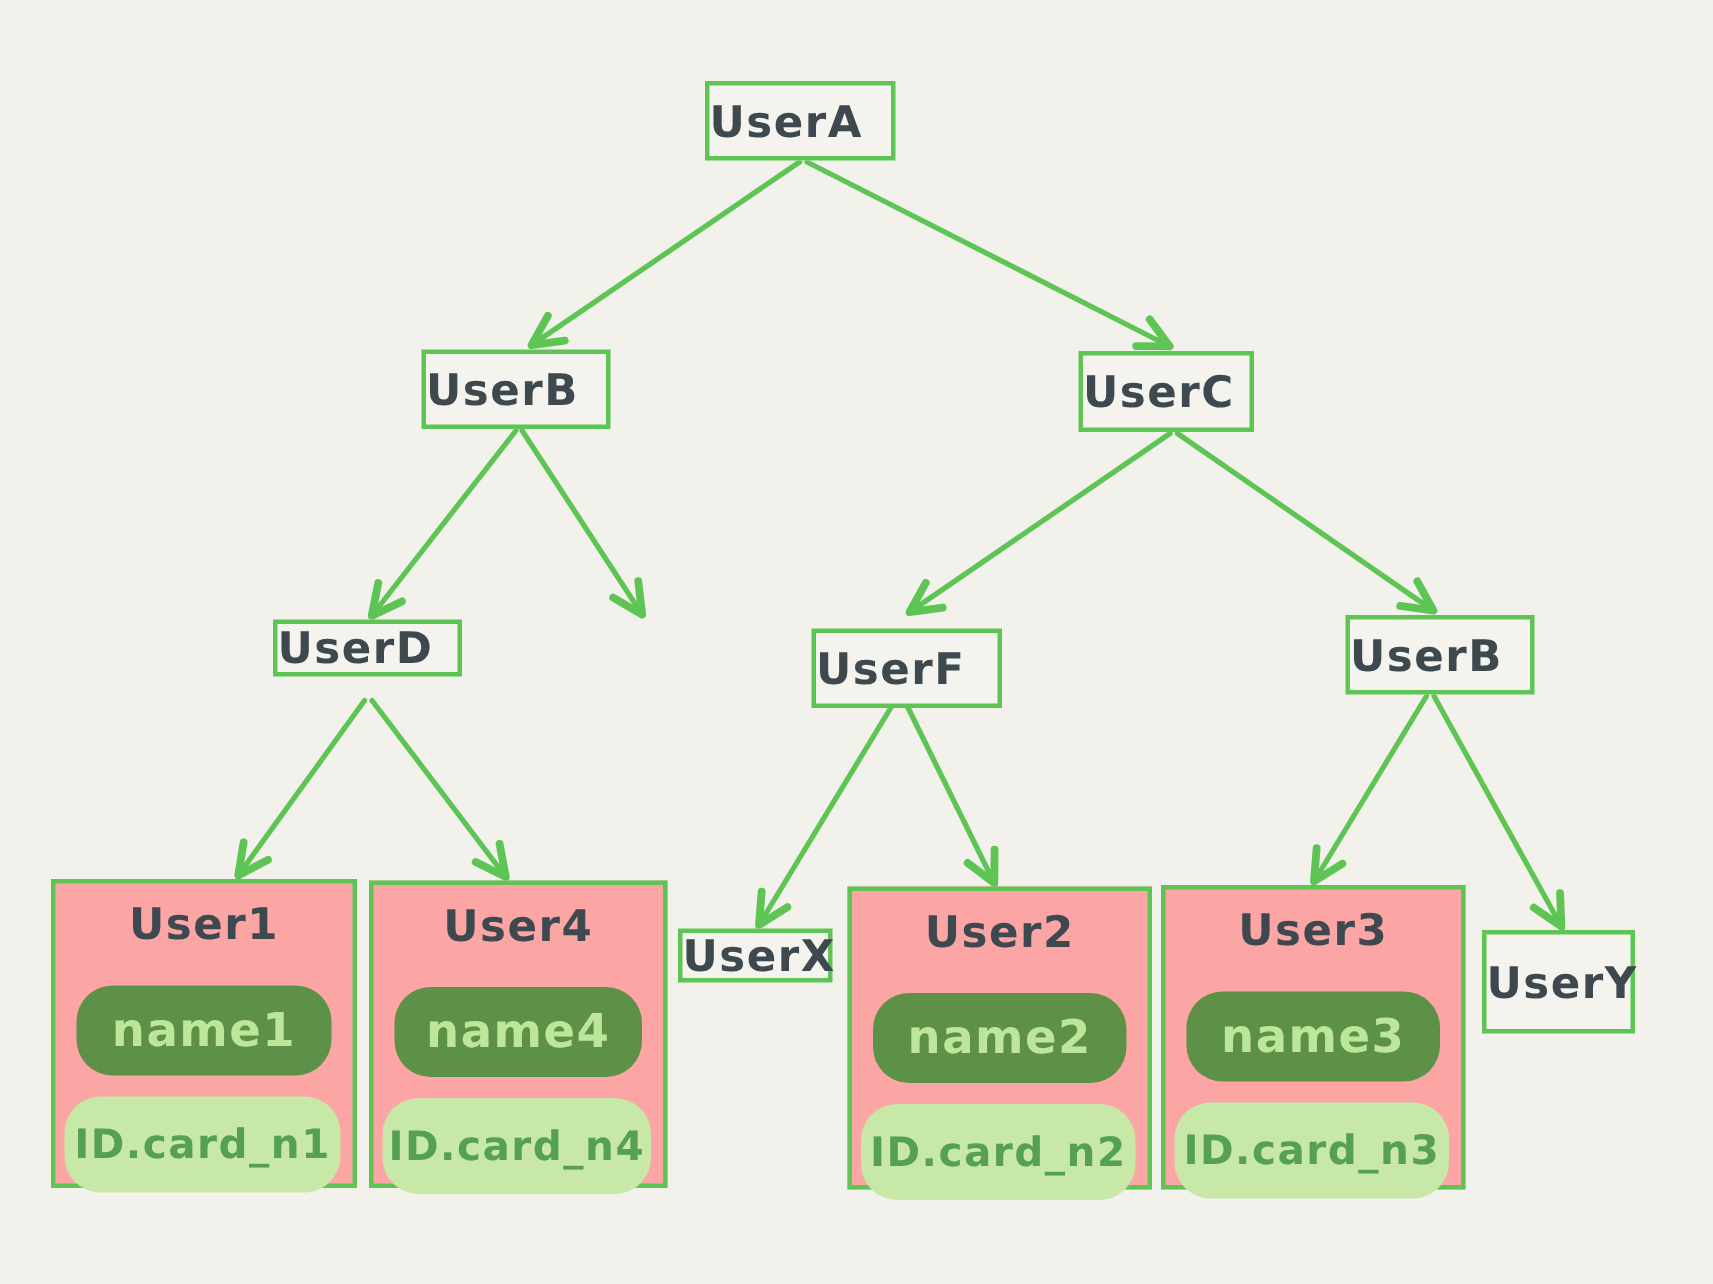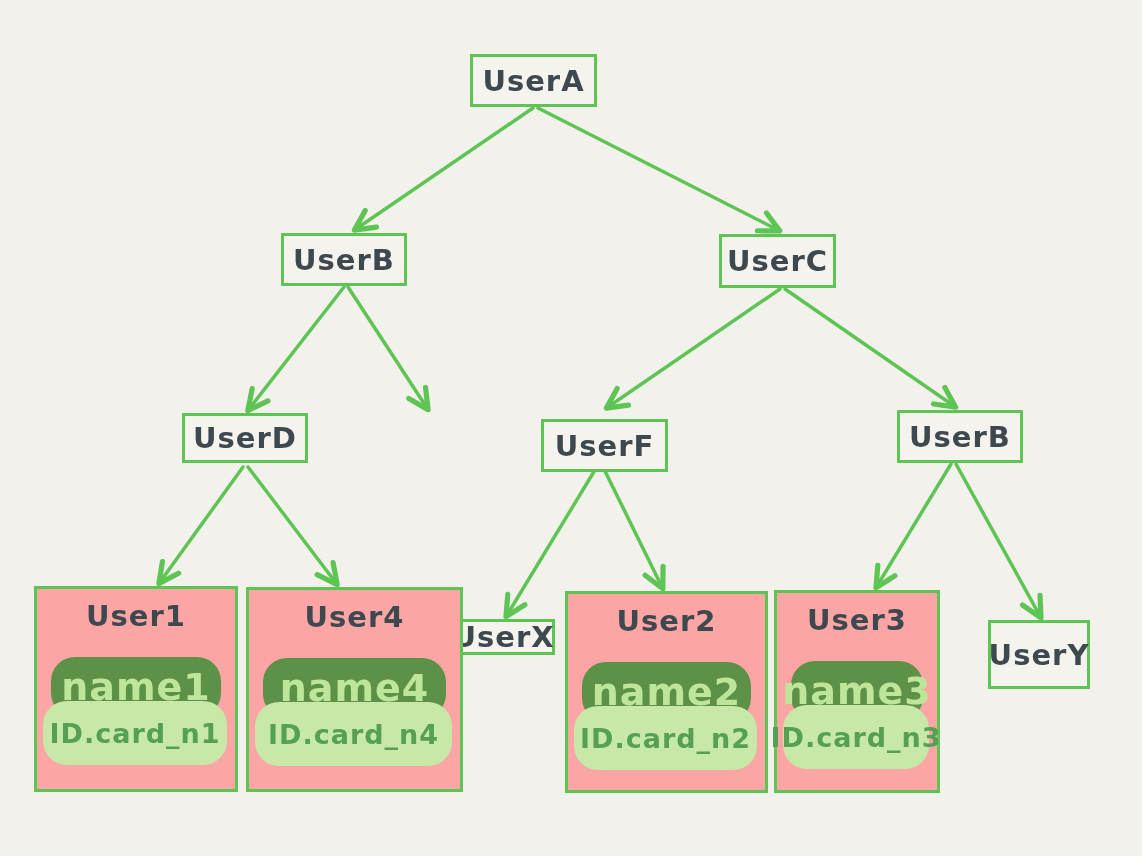--- a/index.html
+++ b/index.html
@@ -35,21 +35,20 @@
     stroke-linecap: round;
   }
 
   .node {
     position: absolute;
     z-index: 2;
     border: 3px solid var(--green);
     background: #f4f3ee;
     display: flex;
     align-items: center;
-    justify-content: center;
   }
   .node-label {
     color: var(--ink);
     font-size: 29px;
     font-weight: 700;
     letter-spacing: 1px;
     white-space: nowrap;
   }
 
   .card {
@@ -76,24 +75,24 @@
     align-items: center;
     justify-content: center;
     font-weight: 700;
     letter-spacing: 1px;
     white-space: nowrap;
   }
   .pill-dark {
     top: 68px;
     background: var(--pill-dark);
     color: var(--pill-dark-text);
-    font-size: 38px;
+    font-size: 31px;
   }
   .pill-light {
-    top: 112px;
+    top: 142px;
     left: 6px;
     right: 8px;
     height: 64px;
     background: var(--pill-light);
     color: var(--pill-light-text);
     font-size: 27px;
   }
 </style>
 </head>
 <body>
@@ -124,21 +123,21 @@
     <span class="node-label">UserA</span>
   </div>
 
   <div class="node" style="left:281px;top:233px;width:126px;height:53px">
     <span class="node-label">UserB</span>
   </div>
   <div class="node" style="left:719px;top:234px;width:117px;height:54px">
     <span class="node-label">UserC</span>
   </div>
 
-  <div class="node" style="left:182px;top:413px;width:126px;height:50px">
+  <div class="node" style="left:182px;top:413px;width:126px;height:38px">
     <span class="node-label">UserD</span>
   </div>
   <div class="node" style="left:541px;top:419px;width:127px;height:53px">
     <span class="node-label">UserF</span>
   </div>
   <div class="node" style="left:897px;top:410px;width:126px;height:53px">
     <span class="node-label">UserB</span>
   </div>
 
   <div class="node" style="left:452px;top:619px;width:103px;height:36px">
@@ -151,41 +150,41 @@
   <div class="card" style="left:34px;top:586px;width:204px;height:206px">
     <div class="card-title">User1</div>
     <div class="pill pill-dark">
       <span>name1</span>
     </div>
     <div class="pill pill-light">
       <span>ID.card_n1</span>
     </div>
   </div>
 
-  <div class="card" style="left:246px;top:587px;width:217px;height:205px">
+  <div class="card" style="left:246px;top:587px;width:199px;height:205px">
     <div class="card-title">User4</div>
     <div class="pill pill-dark">
       <span>name4</span>
     </div>
     <div class="pill pill-light">
       <span>ID.card_n4</span>
     </div>
   </div>
 
   <div class="card" style="left:565px;top:591px;width:203px;height:202px">
     <div class="card-title">User2</div>
     <div class="pill pill-dark">
       <span>name2</span>
     </div>
     <div class="pill pill-light">
       <span>ID.card_n2</span>
     </div>
   </div>
 
-  <div class="card" style="left:774px;top:590px;width:166px;height:203px">
+  <div class="card" style="left:774px;top:590px;width:203px;height:203px">
     <div class="card-title">User3</div>
     <div class="pill pill-dark">
       <span>name3</span>
     </div>
     <div class="pill pill-light">
       <span>ID.card_n3</span>
     </div>
   </div>
 
 </div>

